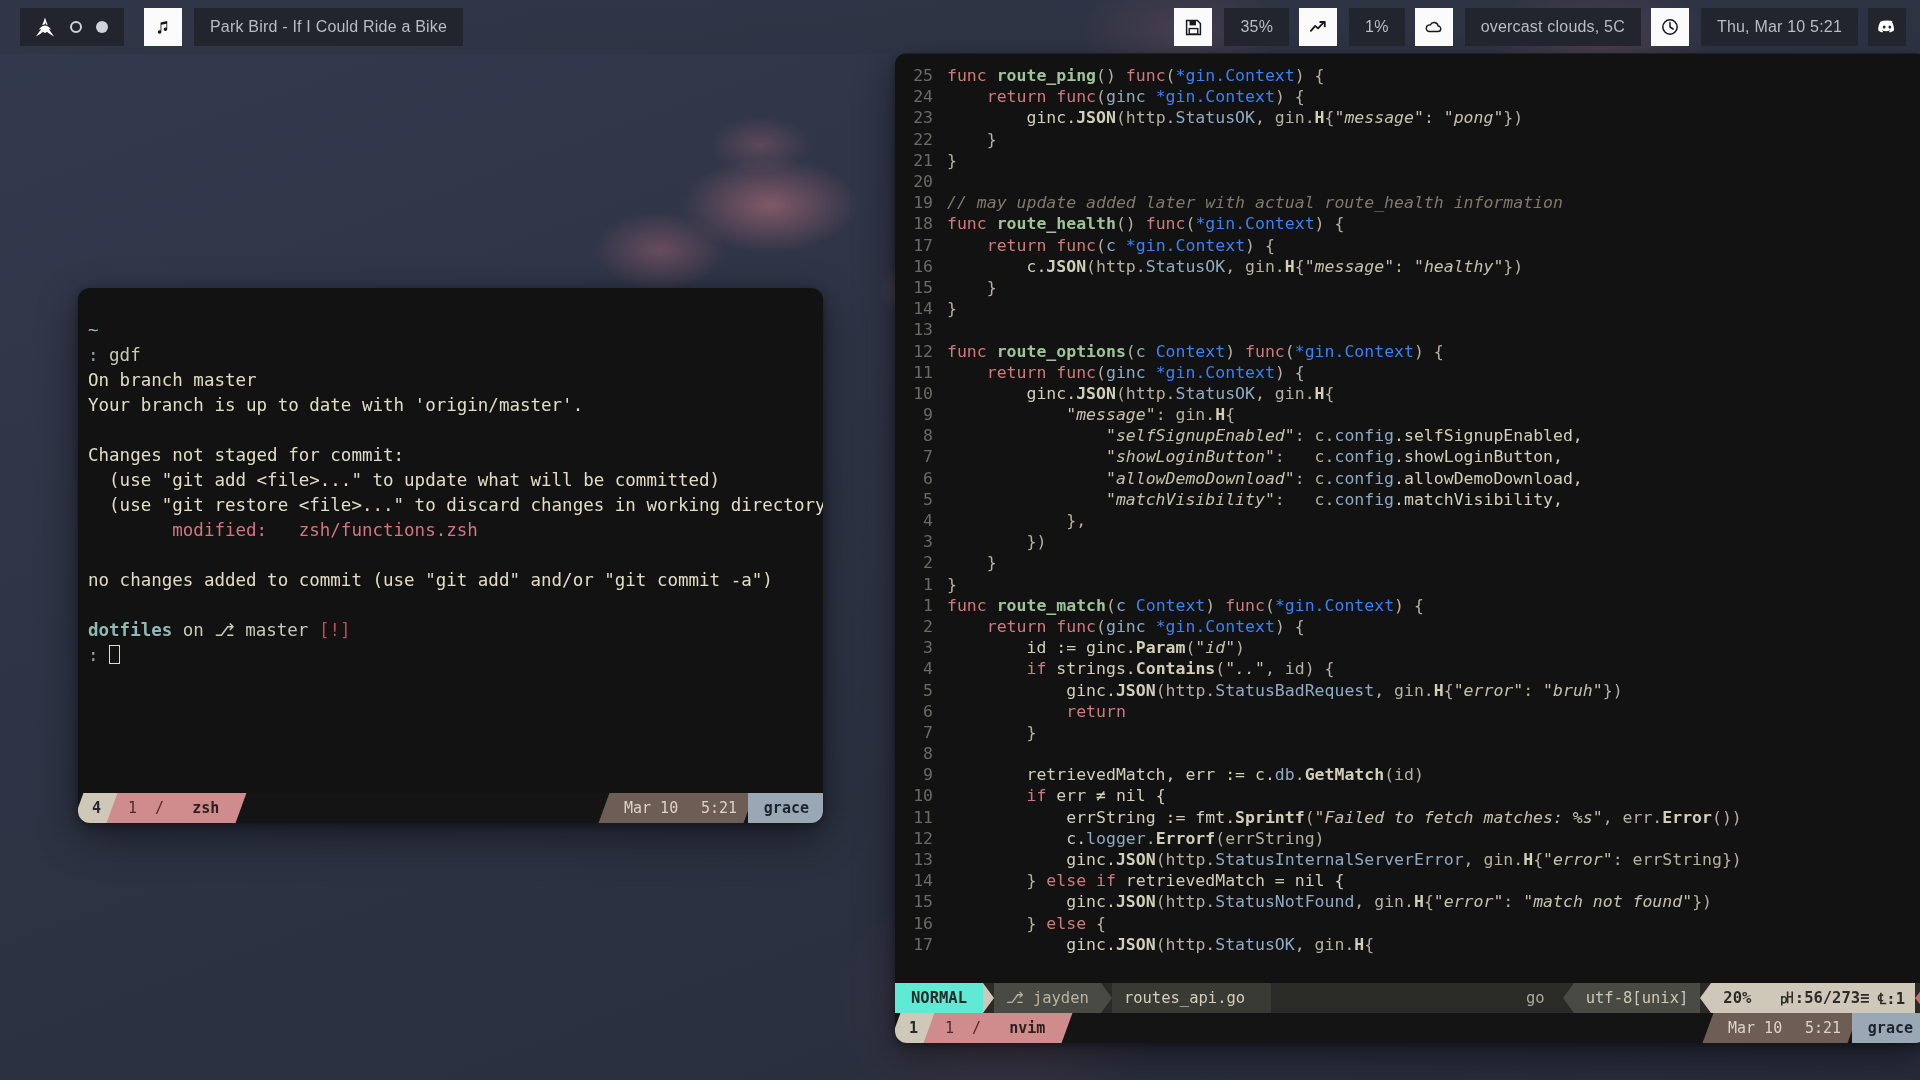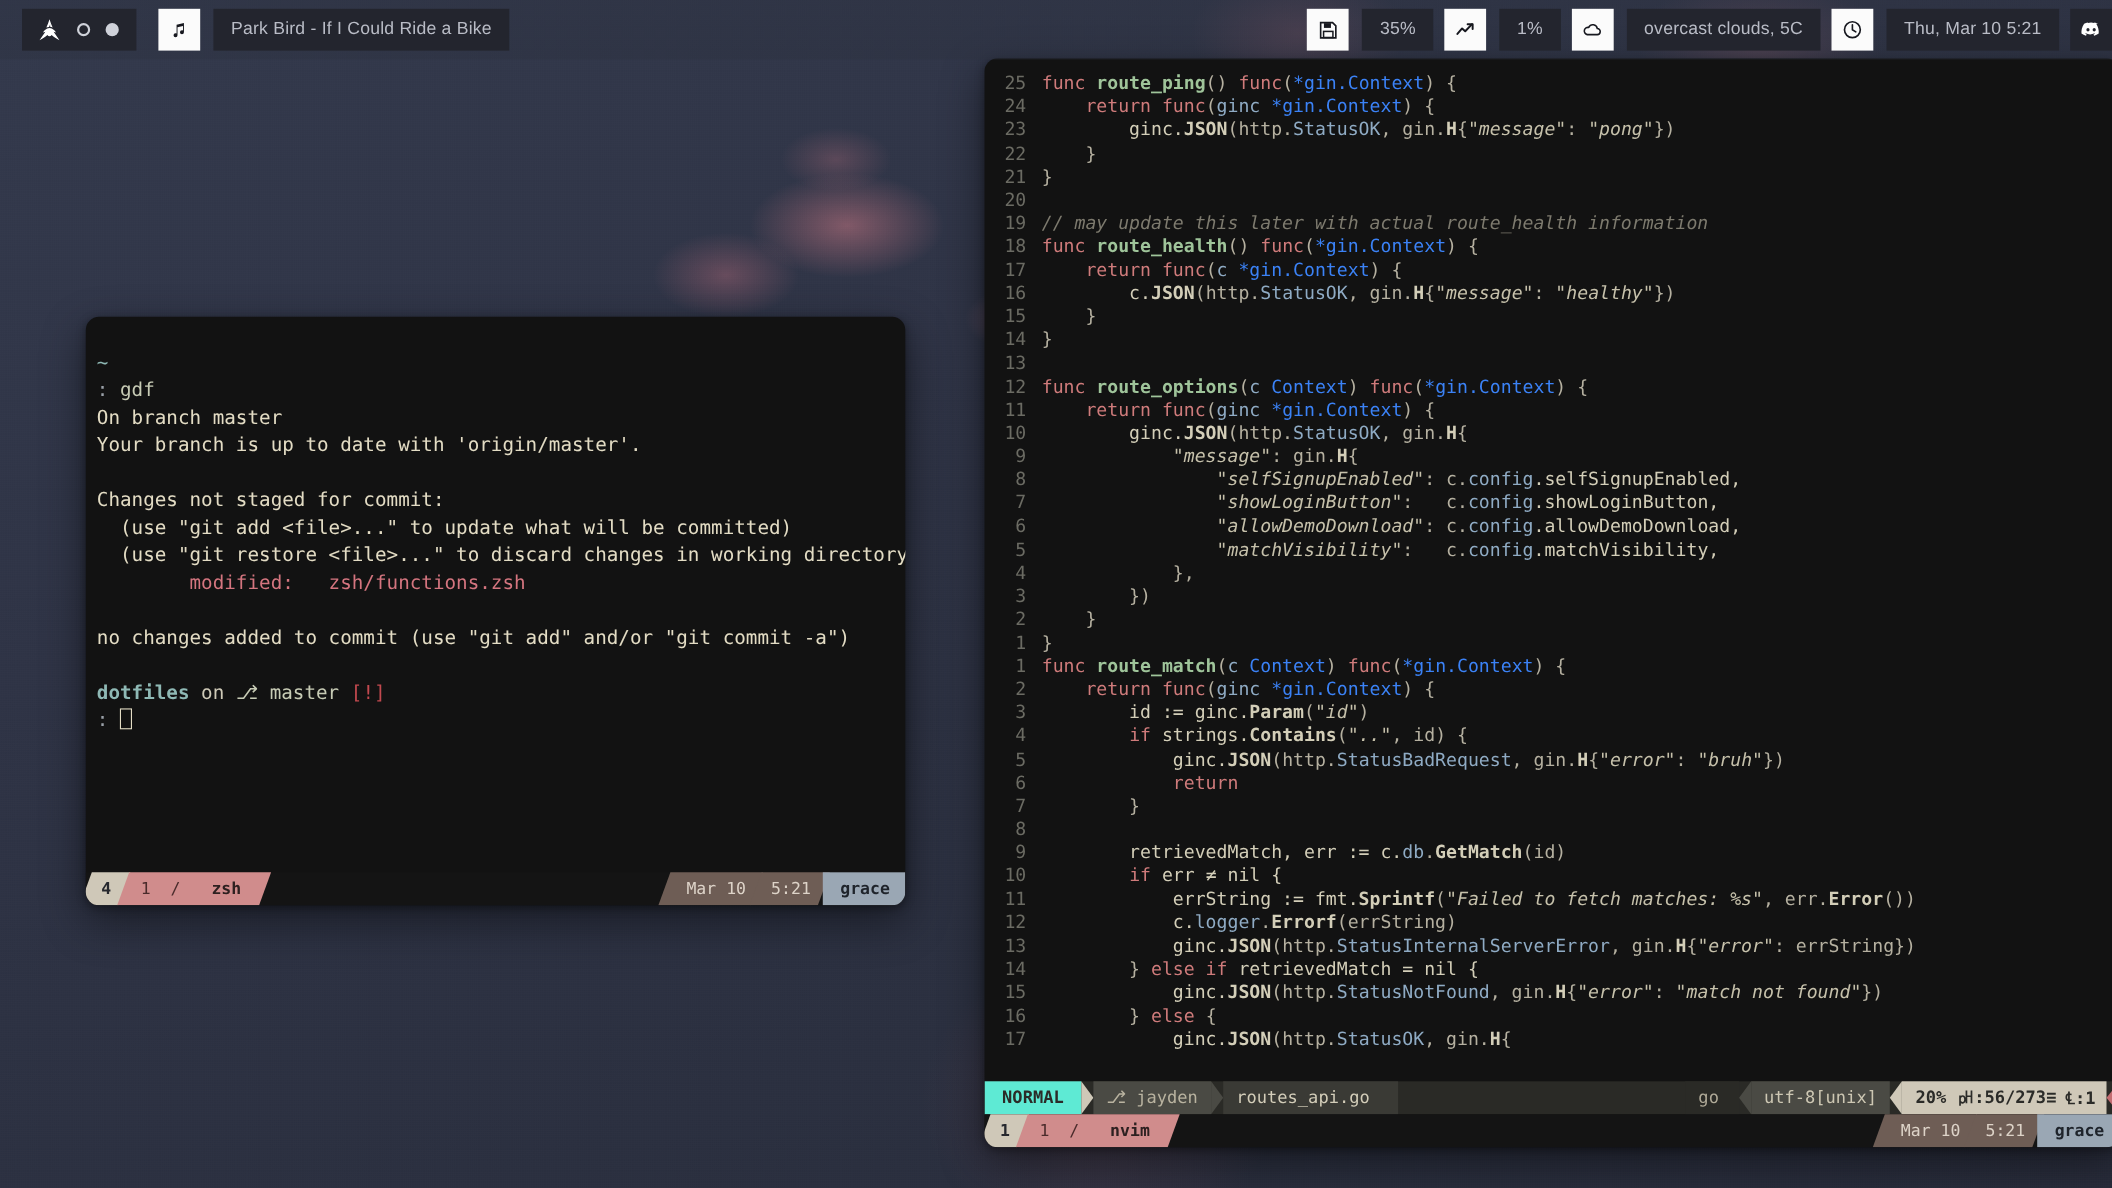--- a/index.html
+++ b/index.html
@@ -60,21 +60,21 @@
 
   
   #launcher {
     margin-left:20px; height:38px; background:#23252e;
     display:flex; align-items:center; gap:14px; padding:0 16px 0 14px;
   }
   .wsdot { width:12px; height:12px; border-radius:50%; }
   .wsdot.hollow { border:2px solid #cfd2da; background:transparent; }
   .wsdot.filled { background:#cfd2da; }
 
-  #topbar-right { margin-left:auto; display:flex; align-items:flex-end; gap:10px; }
+  #topbar-right { margin-left:auto; display:flex; align-items:flex-end; gap:10px; padding-right:14px; }
 
   
   .window {
     position:absolute;
     background:#121212;
     border-radius:12px;
     overflow:hidden;
     box-shadow: 0 14px 40px rgba(0,0,0,.46), 0 2px 8px rgba(0,0,0,.35);
   }
 
@@ -312,21 +312,21 @@
       <div class="code-line">
         <span class="ln">21</span>
         <span class="ct"><span class="par">}</span></span>
       </div>
       <div class="code-line">
         <span class="ln">20</span>
         <span class="ct"><span class="id"></span></span>
       </div>
       <div class="code-line">
         <span class="ln">19</span>
-        <span class="ct"><span class="cmt">// may update this later with actual route_health information</span></span>
+        <span class="ct"><span class="cmt">// may update added later with actual route_health information</span></span>
       </div>
       <div class="code-line">
         <span class="ln">18</span>
         <span class="ct"><span class="k">func </span><span class="fn">route_health</span><span class="par">() </span><span class="k">func</span><span class="par">(</span><span class="typ">*gin.Context</span><span class="par">) {</span></span>
       </div>
       <div class="code-line">
         <span class="ln">17</span>
         <span class="ct"><span class="id">    </span><span class="k">return </span><span class="k">func</span><span class="par">(</span><span class="blu">c </span><span class="typ">*gin.Context</span><span class="par">) {</span></span>
       </div>
       <div class="code-line">
@@ -472,21 +472,21 @@
     </div>
     <div class="sl-arrow" style="border-width:15px 0 15px 11px;border-color:transparent transparent transparent #4a4a44;"></div>
     <div class="ns ns-file">routes_api.go</div>
     <div class="ns-fill"></div>
     <div class="ns ns-ft">go</div>
     <div class="sl-arrow" style="border-width:15px 11px 15px 0;border-color:transparent #4a4a44 transparent transparent;"></div>
     <div class="ns ns-enc">utf-8[unix]</div>
     <div class="sl-arrow" style="border-width:15px 11px 15px 0;border-color:transparent #cfc8b8 transparent transparent;"></div>
     <div class="ns ns-pos" style="padding-right:10px;">
       <span>20%</span>
-      <span style="margin-left:10px">㏗:56/273≡</span>
+      <span style="margin-left:28px">㏗:56/273≡</span>
       <span style="margin-left:8px">℄:1</span>
     </div>
     <div class="sl-arrow" style="border-width:15px 12px 15px 0;border-color:transparent #c46d72 transparent transparent;"></div>
   </div>
 
   <div class="tmux-bar">
     <div class="seg sess skew-r">
       <span>1</span>
     </div>
     <div class="seg win skew-r" style="padding:0 22px 0 16px;">

